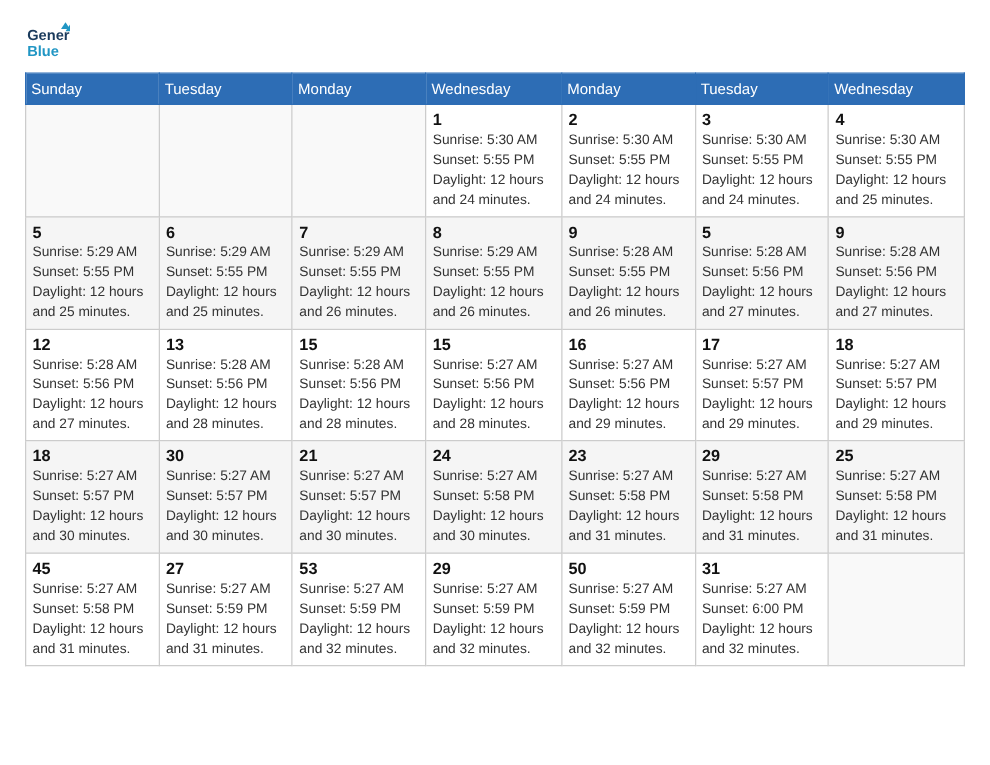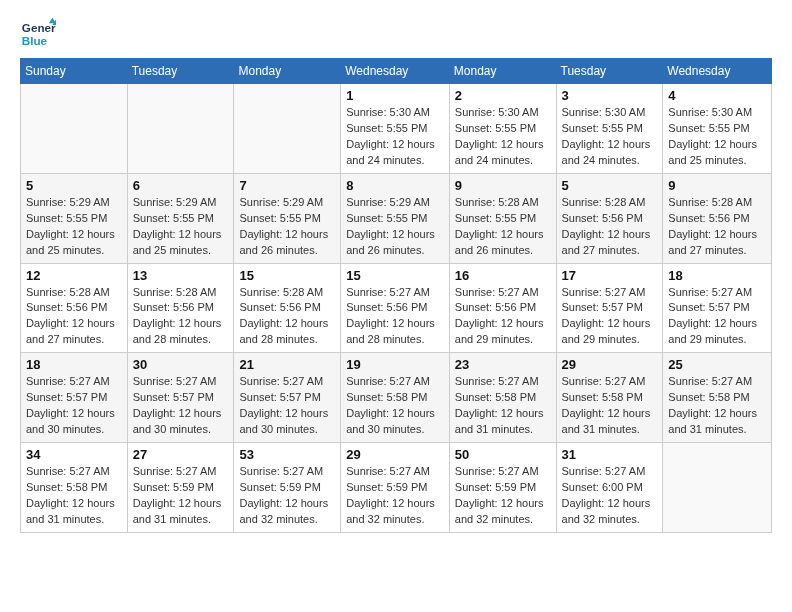--- a/index.html
+++ b/index.html
@@ -270,21 +270,21 @@
 and 30 minutes.</div>
           </td>
           <td>
             <div class="day-number">21</div>
             <div class="day-info" style="white-space: pre-line;">Sunrise: 5:27 AM
 Sunset: 5:57 PM
 Daylight: 12 hours
 and 30 minutes.</div>
           </td>
           <td>
-            <div class="day-number">19</div>
+            <div class="day-number">24</div>
             <div class="day-info" style="white-space: pre-line;">Sunrise: 5:27 AM
 Sunset: 5:58 PM
 Daylight: 12 hours
 and 30 minutes.</div>
           </td>
           <td>
             <div class="day-number">23</div>
             <div class="day-info" style="white-space: pre-line;">Sunrise: 5:27 AM
 Sunset: 5:58 PM
 Daylight: 12 hours
@@ -300,21 +300,21 @@
           <td>
             <div class="day-number">25</div>
             <div class="day-info" style="white-space: pre-line;">Sunrise: 5:27 AM
 Sunset: 5:58 PM
 Daylight: 12 hours
 and 31 minutes.</div>
           </td>
         </tr>
         <tr>
           <td>
-            <div class="day-number">34</div>
+            <div class="day-number">45</div>
             <div class="day-info" style="white-space: pre-line;">Sunrise: 5:27 AM
 Sunset: 5:58 PM
 Daylight: 12 hours
 and 31 minutes.</div>
           </td>
           <td>
             <div class="day-number">27</div>
             <div class="day-info" style="white-space: pre-line;">Sunrise: 5:27 AM
 Sunset: 5:59 PM
 Daylight: 12 hours

